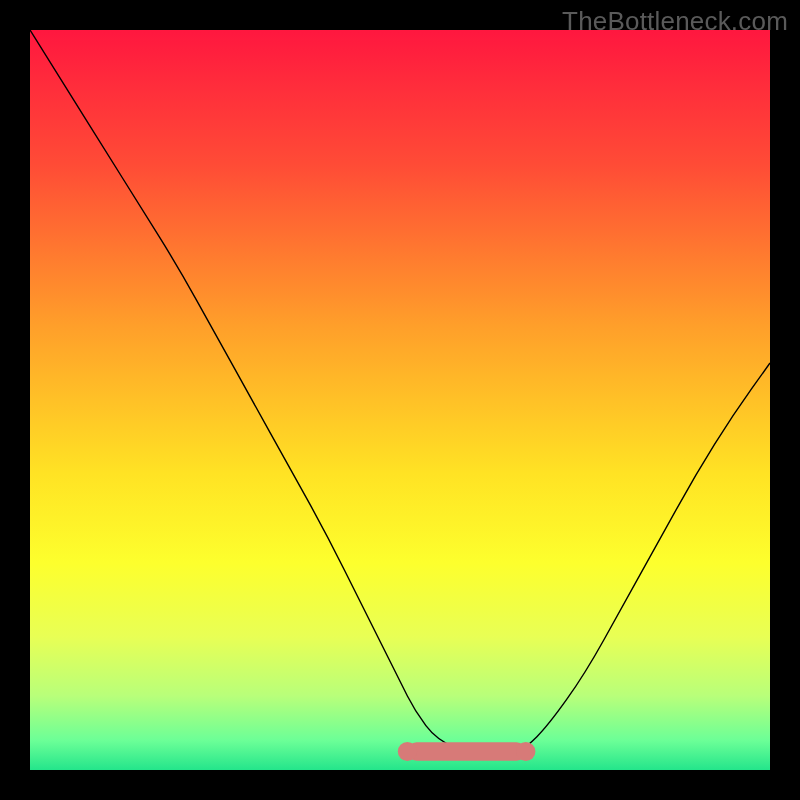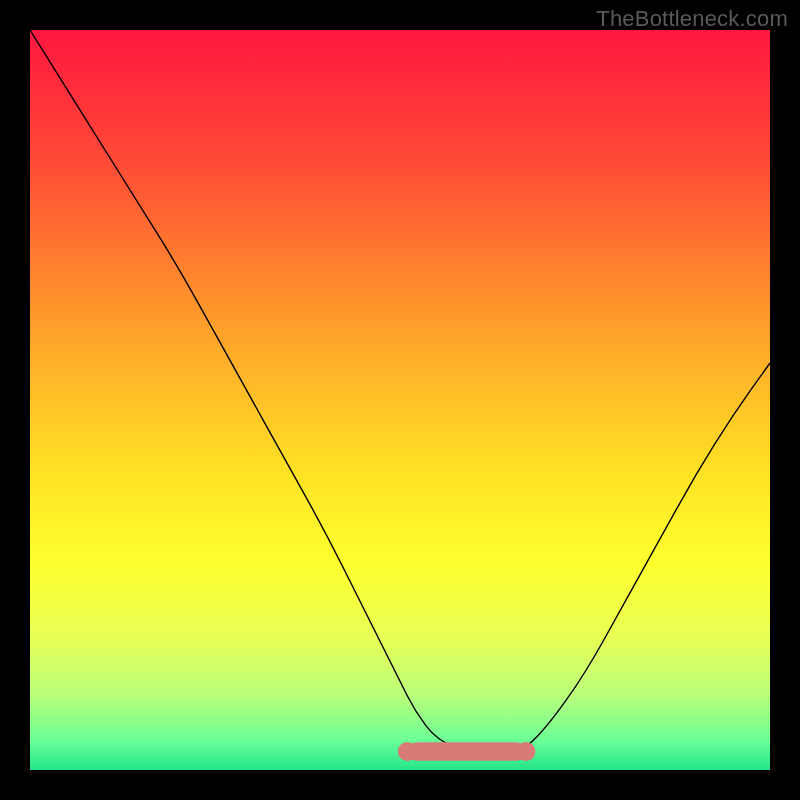--- a/index.html
+++ b/index.html
@@ -22,21 +22,21 @@
     left: 30px;
     top: 30px;
     width: 740px;
     height: 740px;
   }
   .watermark {
     position: absolute;
     top: 6px;
     right: 12px;
     color: #5a5a5a;
-    font-size: 22px;
+    font-size: 26px;
     font-weight: 500;
     letter-spacing: 0.2px;
     user-select: none;
   }
 </style>
 </head>
 <body>
 
 <div class="frame">
   <svg class="plot" viewBox="0 0 100 100" preserveAspectRatio="none">

